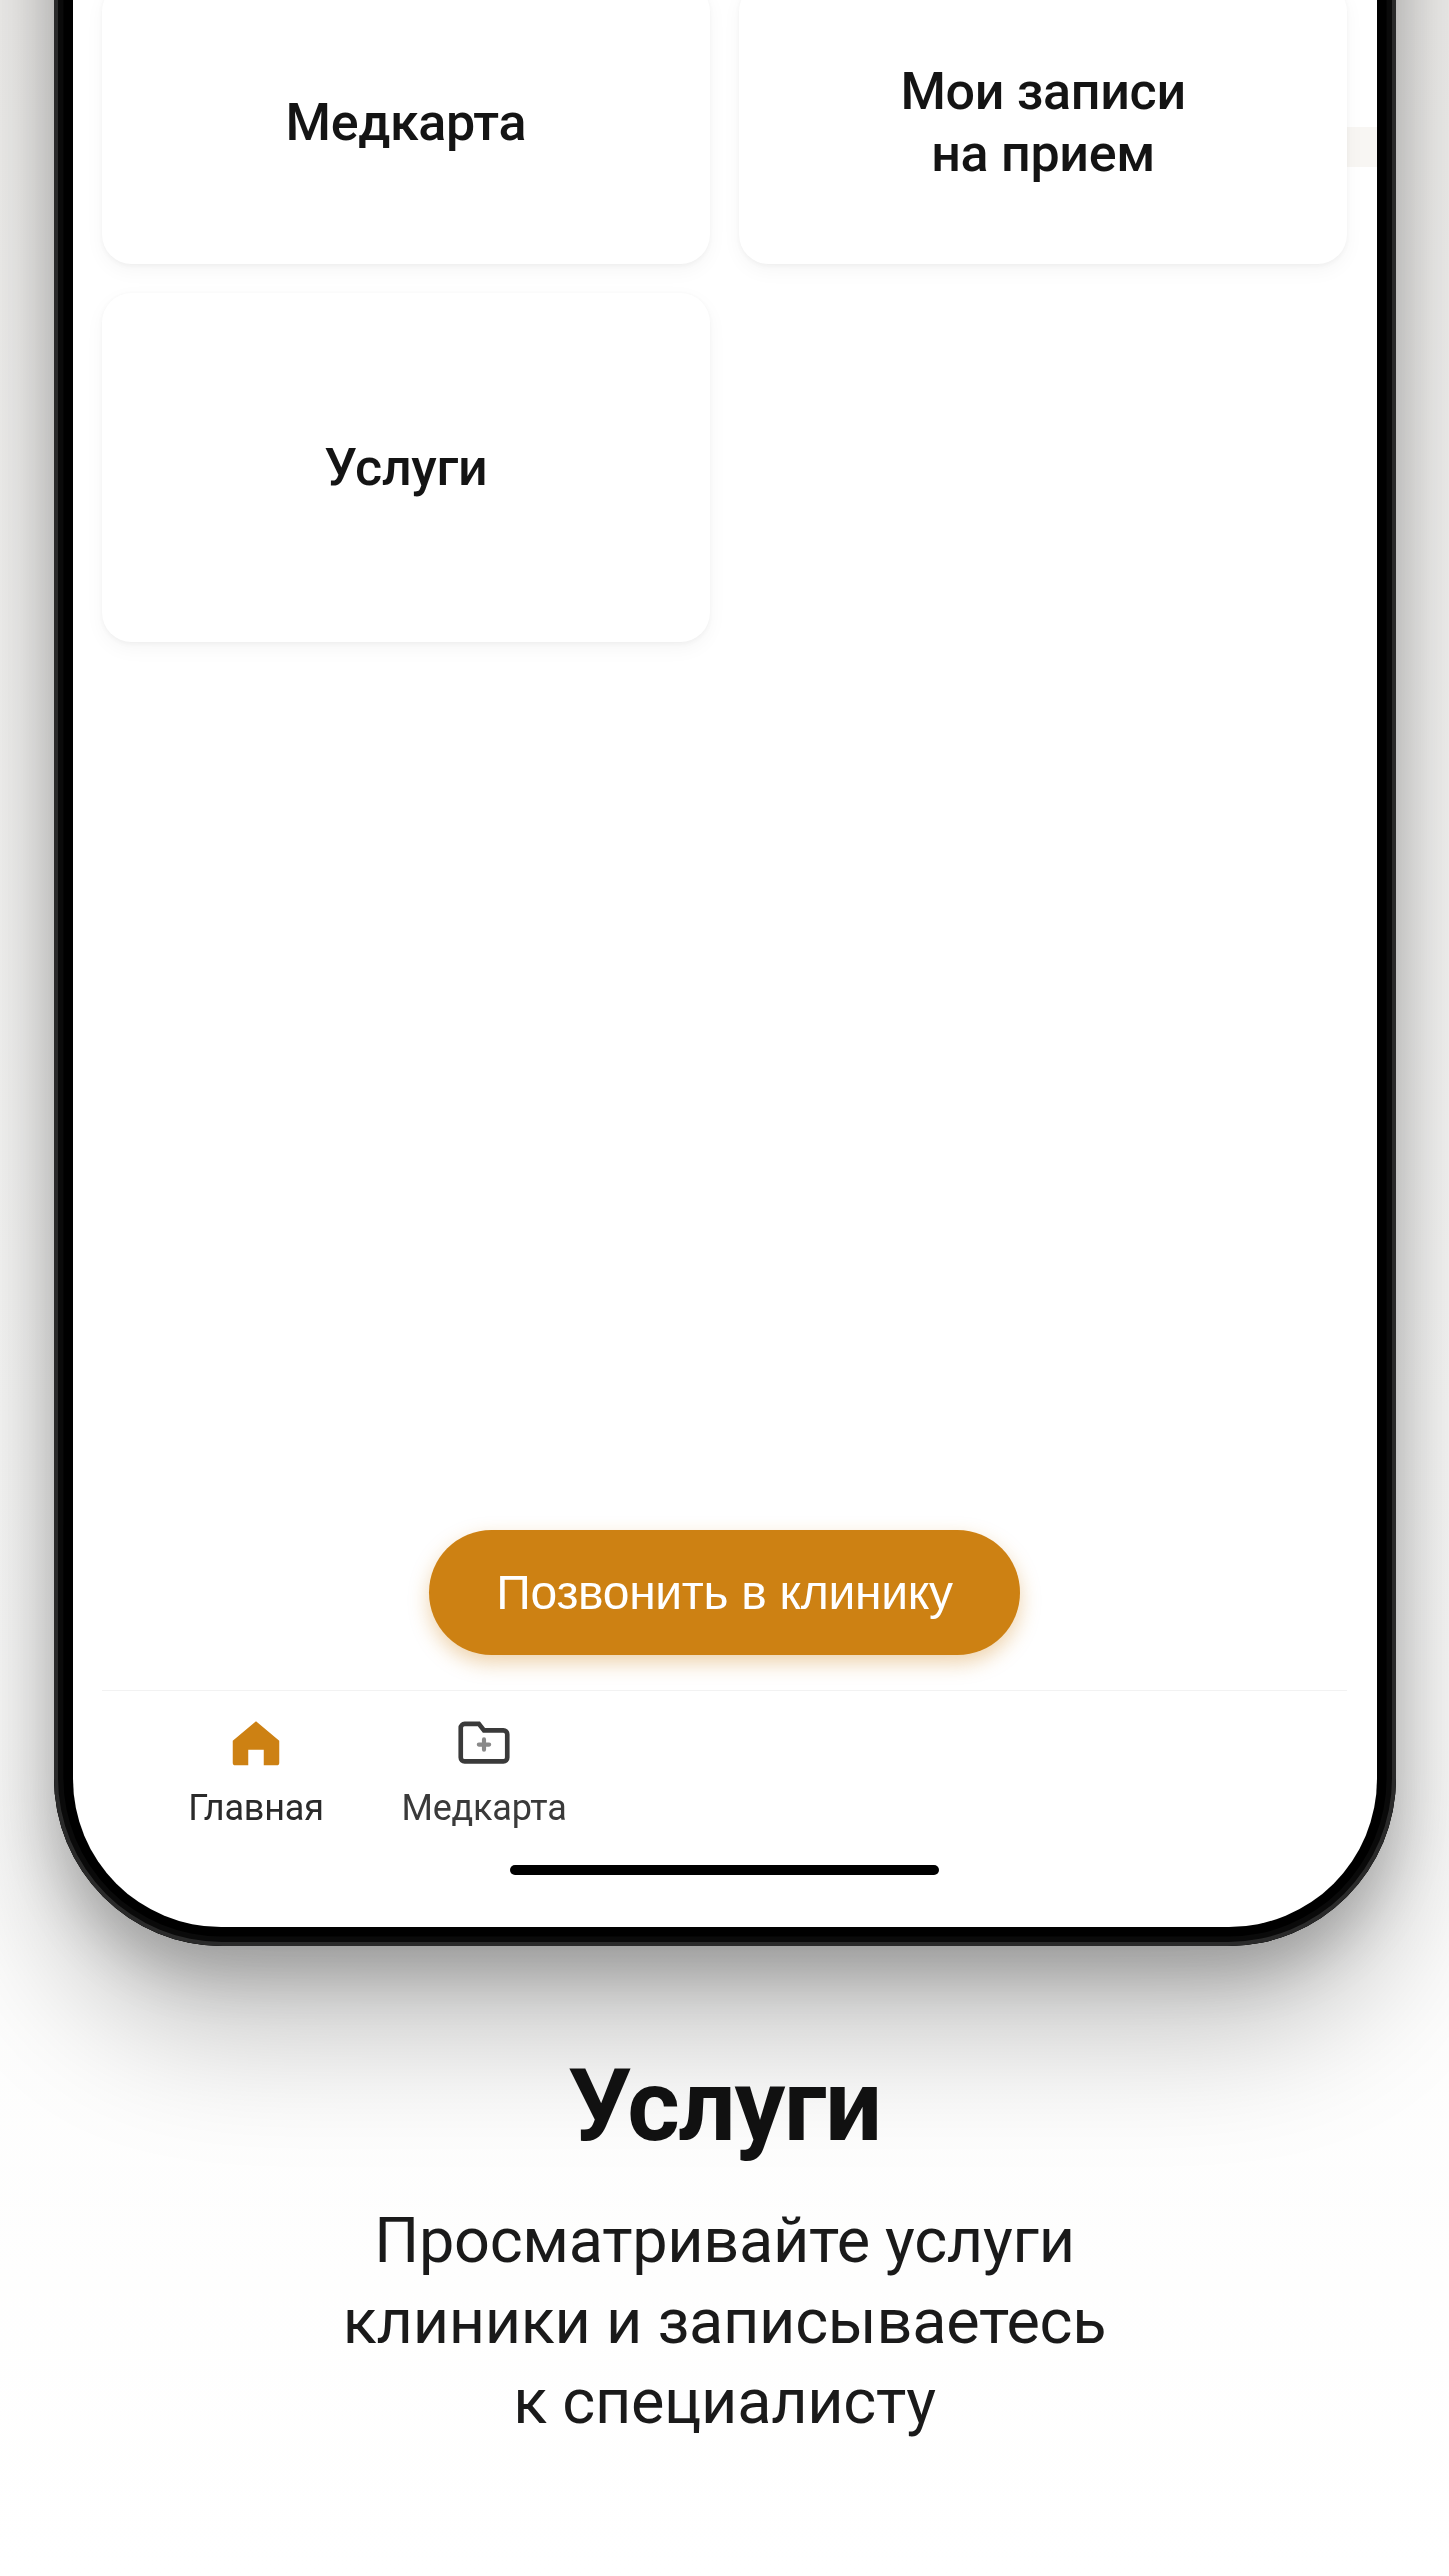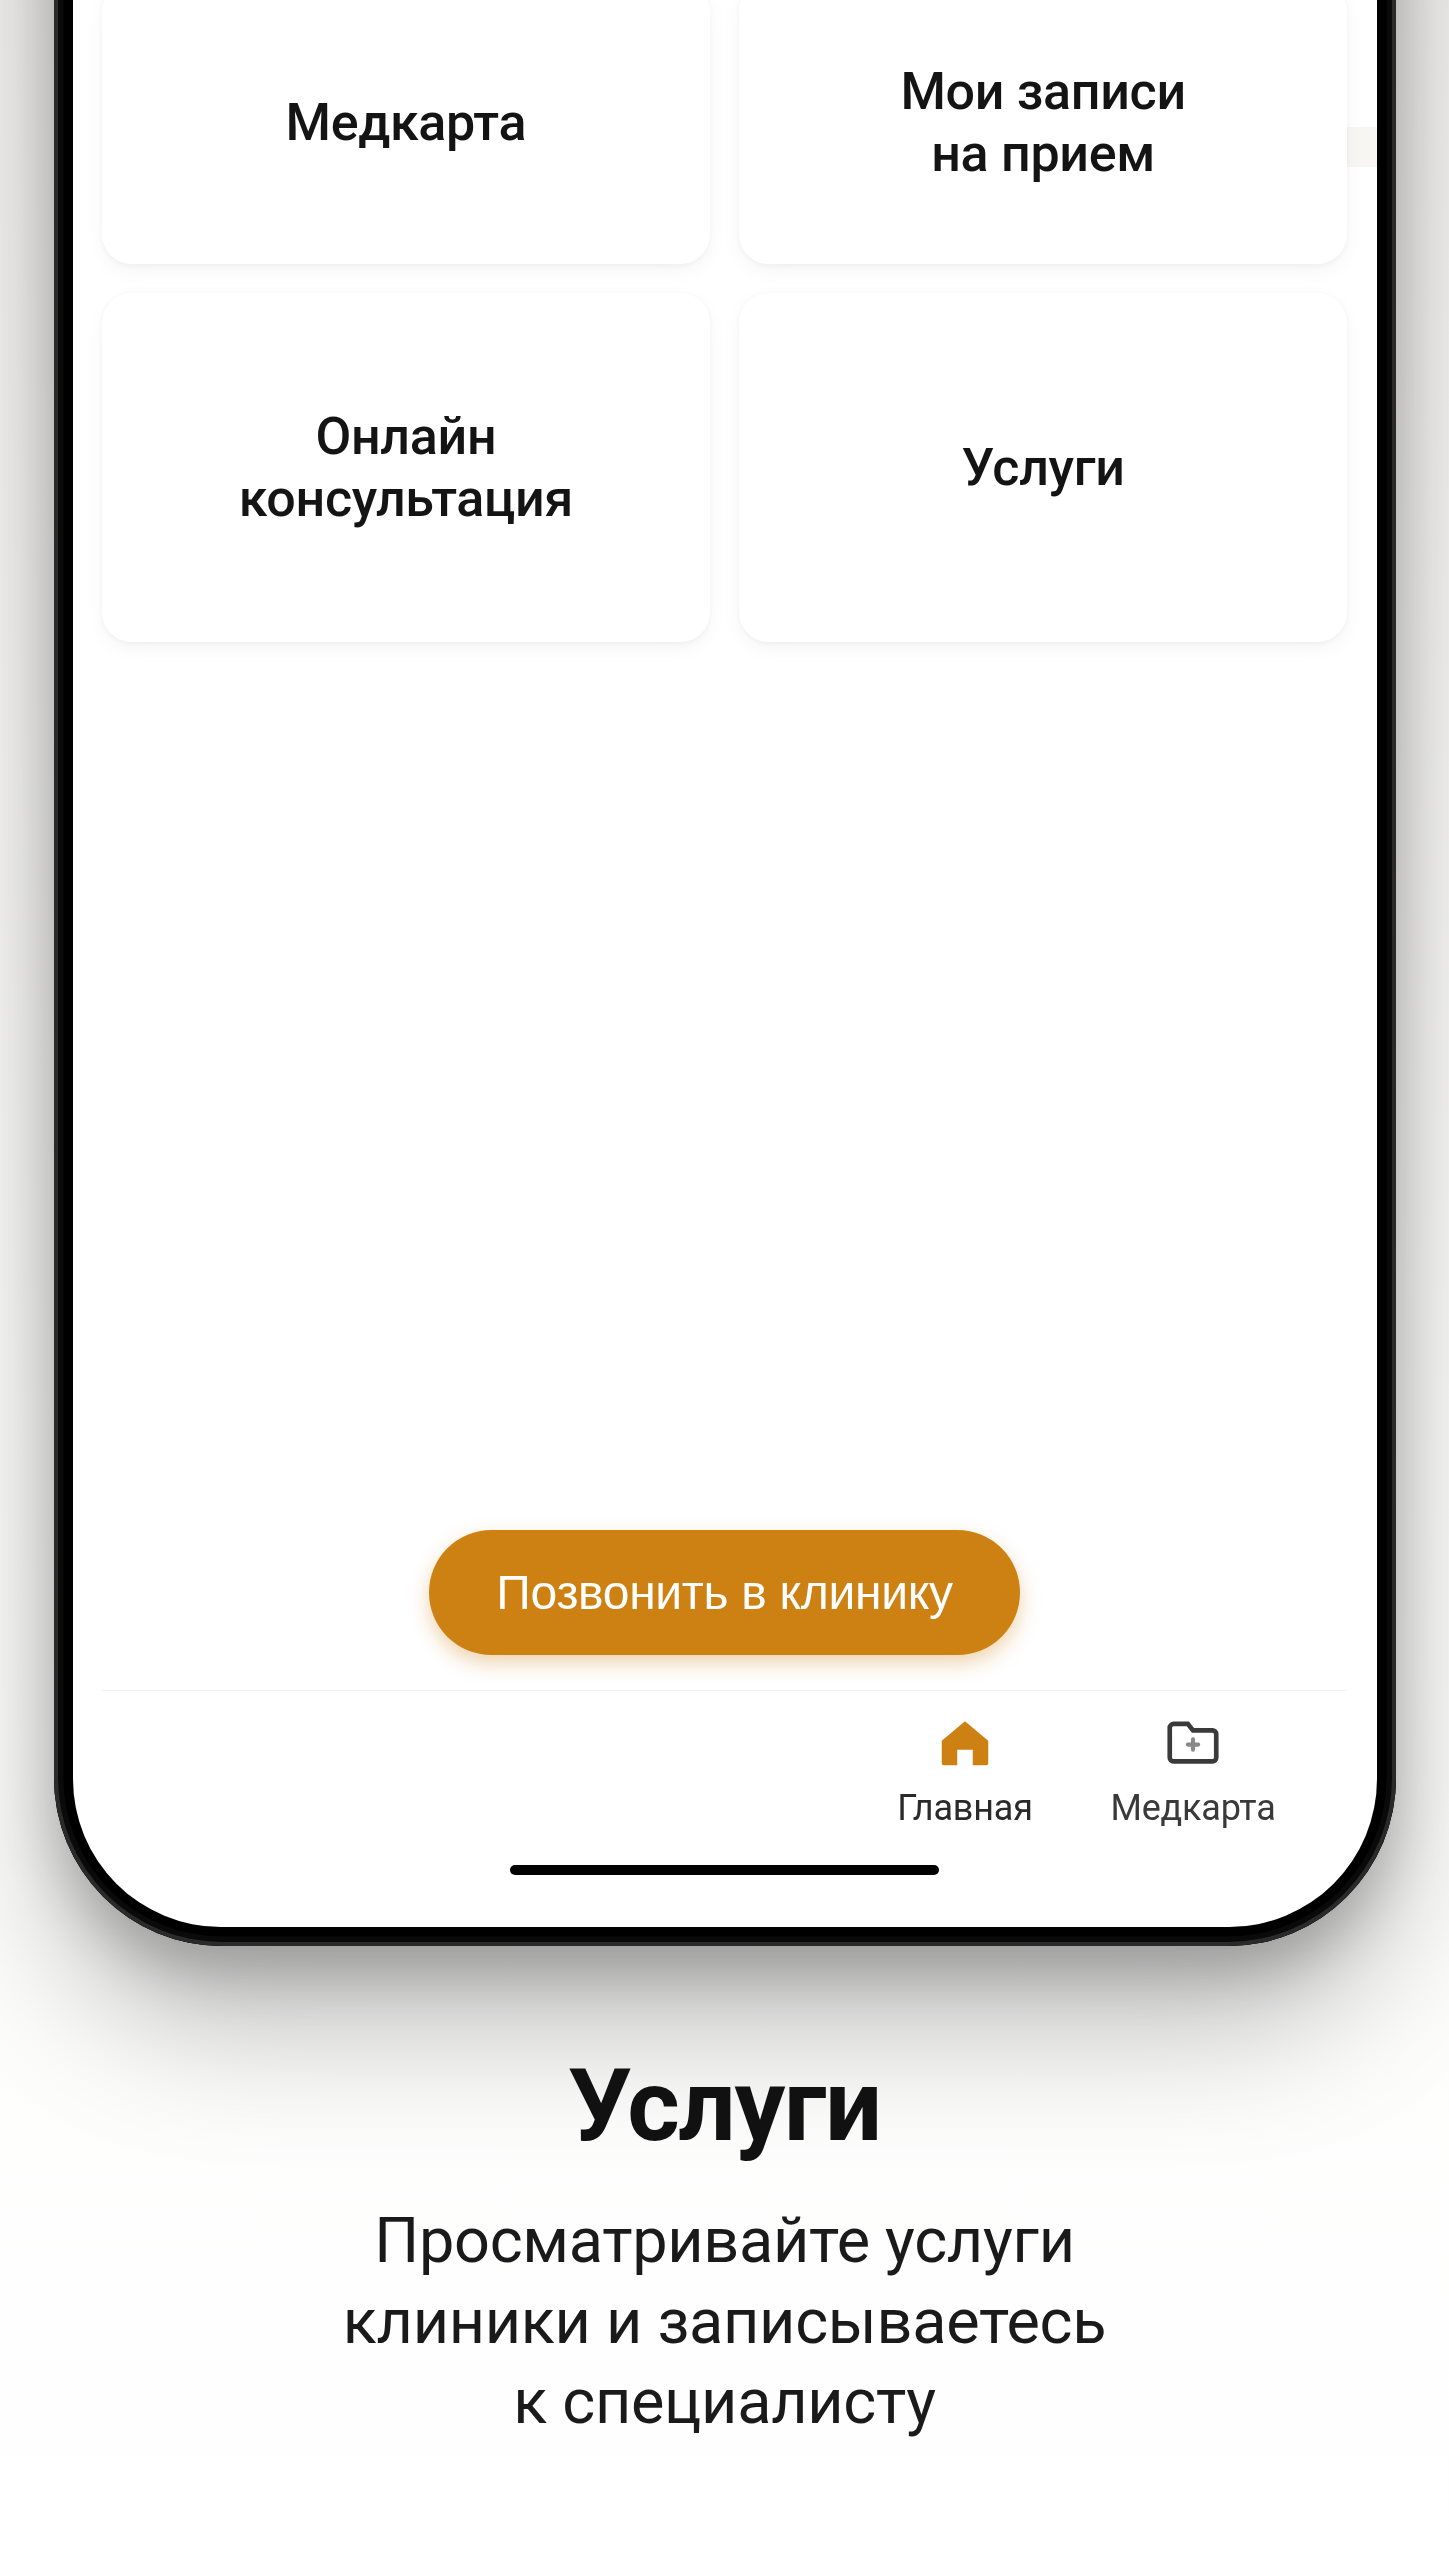--- a/index.html
+++ b/index.html
@@ -133,21 +133,21 @@
     font-weight: 500;
     padding: 35px 67px;
     letter-spacing: -0.3px;
     box-shadow: 0 8px 20px rgba(205,129,19,0.35);
     cursor: pointer;
     text-align: center;
   }
 
   .tabbar {
     display: flex;
-    justify-content: flex-end;
+    justify-content: flex-start;
     align-items: flex-end;
     padding: 20px 40px 23px;
     border-top: 1.3px solid rgba(0,0,0,0.05);
     background: #ffffff;
   }
   .tab {
     display: flex;
     flex-direction: column;
     align-items: center;
     gap: 13.4px;
@@ -214,23 +214,20 @@
         <div class="app">
 
           <div class="tile-grid">
             <div class="tile short">
               <span>Медкарта</span>
             </div>
             <div class="tile short">
               <span>Мои записи<br>на прием</span>
             </div>
             <div class="tile">
-              <span>Онлайн<br>консультация</span>
-            </div>
-            <div class="tile">
               <span>Услуги</span>
             </div>
           </div>
 
           <div class="flex-spacer"></div>
 
           <div class="call-btn-row">
             <button class="call-btn">
               <span>Позвонить в клинику</span>
             </button>

